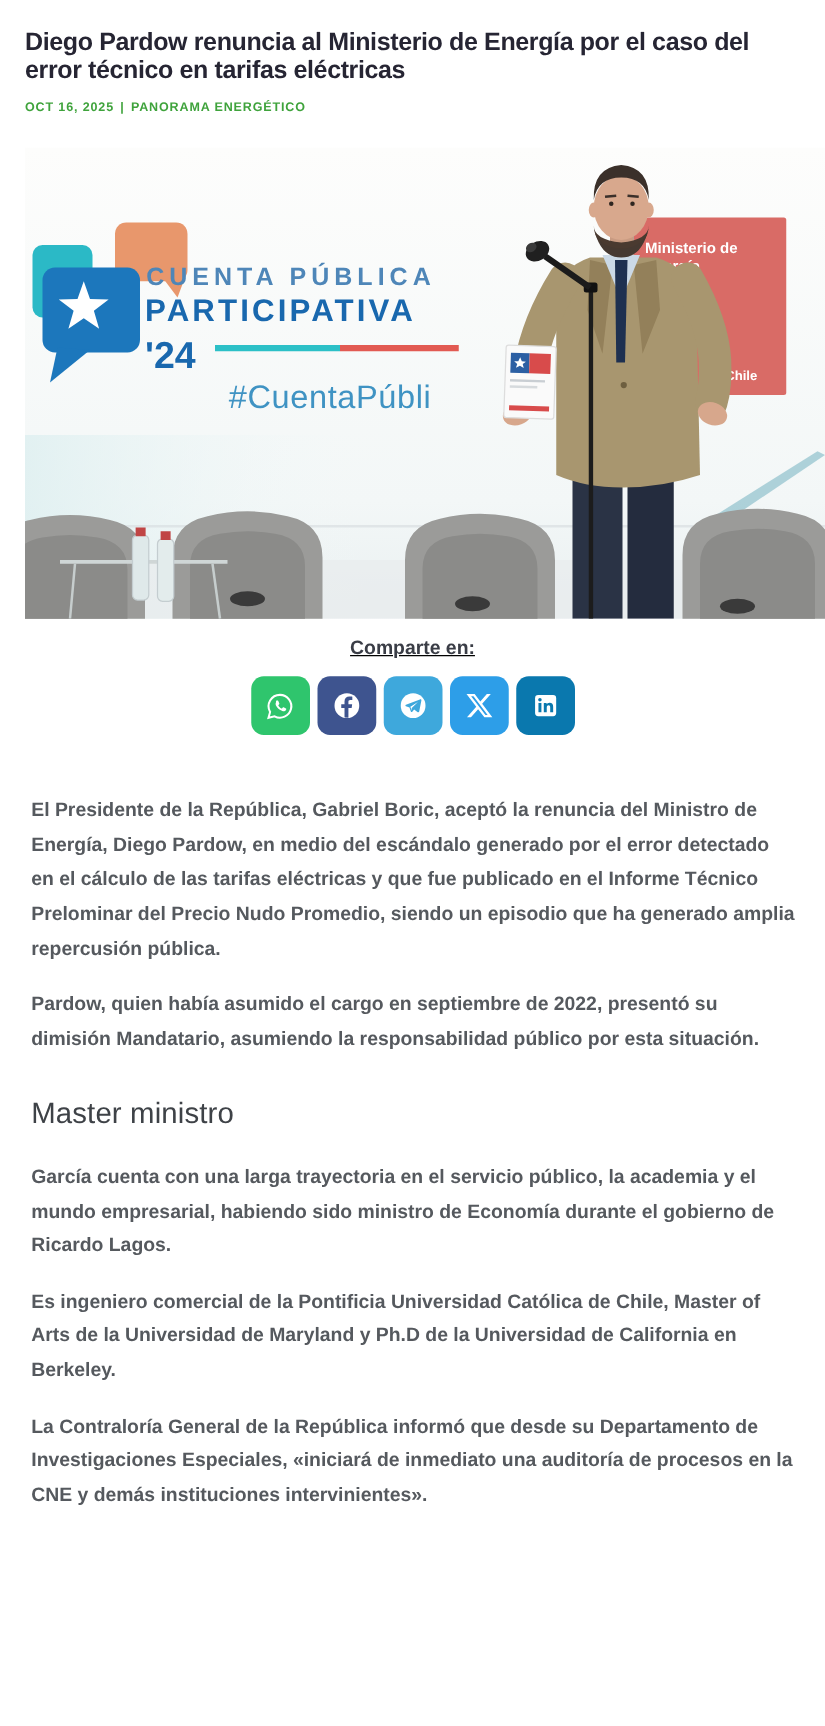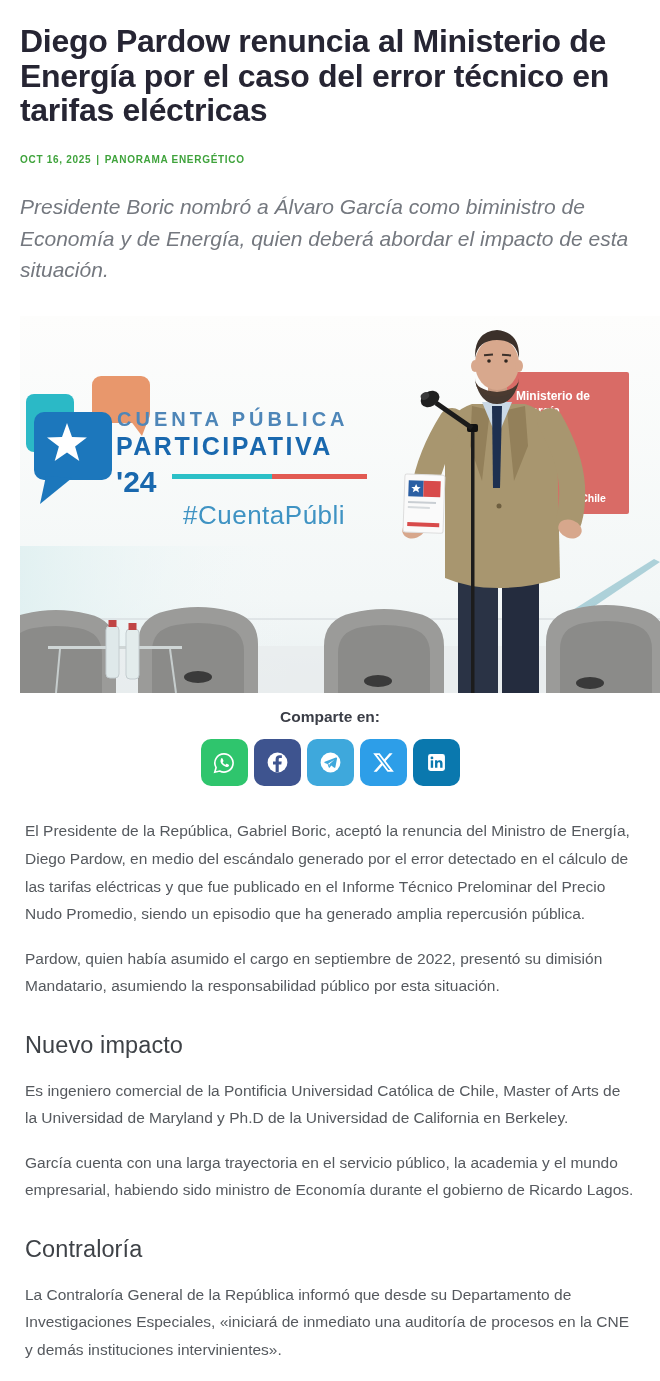--- a/index.html
+++ b/index.html
@@ -6,23 +6,23 @@
   html, body { margin: 0; padding: 0; }
   body {
     width: 660px;
     min-height: 1381px;
     background: #ffffff;
     font-family: "Liberation Sans", sans-serif;
     -webkit-font-smoothing: antialiased;
   }
   .article-header { padding: 24px 20px 0 20px; }
   .title {
-    margin: 0 0 26px 0;
+    margin: 0 0 14px 0;
     max-width: 614px;
-    font-size: 32px;
+    font-size: 20px;
     line-height: 1.08;
     font-weight: 800;
     letter-spacing: -0.3px;
     color: #262533;
   }
   .meta {
     font-size: 10px;
     font-weight: 700;
     letter-spacing: 0.7px;
     color: #3FA33C;
@@ -33,21 +33,21 @@
     margin: 0 0 30px 0;
     max-width: 622px;
     font-size: 21px;
     font-style: italic;
     line-height: 1.52;
     color: #74787F;
   }
   figure.hero { margin: 0 0 0 20px; width: 640px; height: 377px; }
   figure.hero svg { display: block; }
 
-  .share { text-align: center; padding-top: 15px; }
+  .share { text-align: center; padding-top: 15px; text-decoration: underline; }
   .share-label {
     font-size: 15.5px;
     font-weight: 700;
     color: #3A3D46;
     margin-bottom: 13px;
   }
   .share-buttons { display: flex; justify-content: center; gap: 6px; }
   .share-btn {
     width: 47px; height: 47px;
     border-radius: 10px;
@@ -57,21 +57,21 @@
     padding: 0;
   }
   .share-btn svg { display: block; }
 
   .article-body {
     padding: 31px 24px 20px 25px;
     color: #55595E;
     font-size: 15.5px;
     line-height: 1.78;
   }
-  .article-body p { margin: 0 0 17px 0; max-width: 612px; }
+  .article-body p { margin: 16px 0 17px 0; max-width: 612px; font-weight: bold; }
   .article-body h2 {
     margin: 25px 0 10px 0;
     font-size: 23.5px;
     font-weight: 400;
     color: #3E4247;
     letter-spacing: 0.1px;
   }
   
   .hero-banner-l1 { font: 600 20px "Liberation Sans", sans-serif; letter-spacing: 4px; fill: #4E86B8; }
   .hero-banner-l2 { font: 800 25px "Liberation Sans", sans-serif; letter-spacing: 2.5px; fill: #1968AE; }
@@ -81,21 +81,20 @@
   .sign-text-sm   { font: 700 10.5px "Liberation Sans", sans-serif; fill: #ffffff; }
 </style>
 </head>
 <body>
 
 <header class="article-header">
   <h1 class="title">Diego Pardow renuncia al Ministerio de Energía por el caso del error técnico en tarifas eléctricas</h1>
   <div class="meta">
     <span>OCT 16, 2025</span><span class="sep">|</span><span>PANORAMA ENERGÉTICO</span>
   </div>
-  <p class="subtitle">Presidente Boric nombró a Álvaro García como biministro de Economía y de Energía, quien deberá abordar el impacto de esta situación.</p>
 </header>
 
 <figure class="hero">
   <svg width="640" height="377" viewBox="0 0 640 377">
     <defs>
       <linearGradient id="bgGrad" x1="0" y1="0" x2="0" y2="1">
         <stop offset="0" stop-color="#fdfdfc"></stop>
         <stop offset="0.75" stop-color="#f3f7f7"></stop>
         <stop offset="1" stop-color="#e9f0f1"></stop>
       </linearGradient>
@@ -257,20 +256,19 @@
       </svg>
     </button>
 
   </div>
 </section>
 
 <main class="article-body">
   <p>El Presidente de la República, Gabriel Boric, aceptó la renuncia del Ministro de Energía, Diego Pardow, en medio del escándalo generado por el error detectado en el cálculo de las tarifas eléctricas y que fue publicado en el Informe Técnico Prelominar del Precio Nudo Promedio, siendo un episodio que ha generado amplia repercusión pública.</p>
   <p>Pardow, quien había asumido el cargo en septiembre de 2022, presentó su dimisión Mandatario, asumiendo la responsabilidad público por esta situación.</p>
 
-  <h2>Nuevo impacto</h2>
+  <h2>Master ministro</h2>
+  <p>García cuenta con una larga trayectoria en el servicio público, la academia y el mundo empresarial, habiendo sido ministro de Economía durante el gobierno de Ricardo Lagos.</p>
   <p>Es ingeniero comercial de la Pontificia Universidad Católica de Chile, Master of Arts de la Universidad de Maryland y Ph.D de la Universidad de California en Berkeley.</p>
-  <p>García cuenta con una larga trayectoria en el servicio público, la academia y el mundo empresarial, habiendo sido ministro de Economía durante el gobierno de Ricardo Lagos.</p>
-
-  <h2>Contraloría</h2>
+
   <p>La Contraloría General de la República informó que desde su Departamento de Investigaciones Especiales, «iniciará de inmediato una auditoría de procesos en la CNE y demás instituciones intervinientes».</p>
 
 </main>
 
 </body></html>

